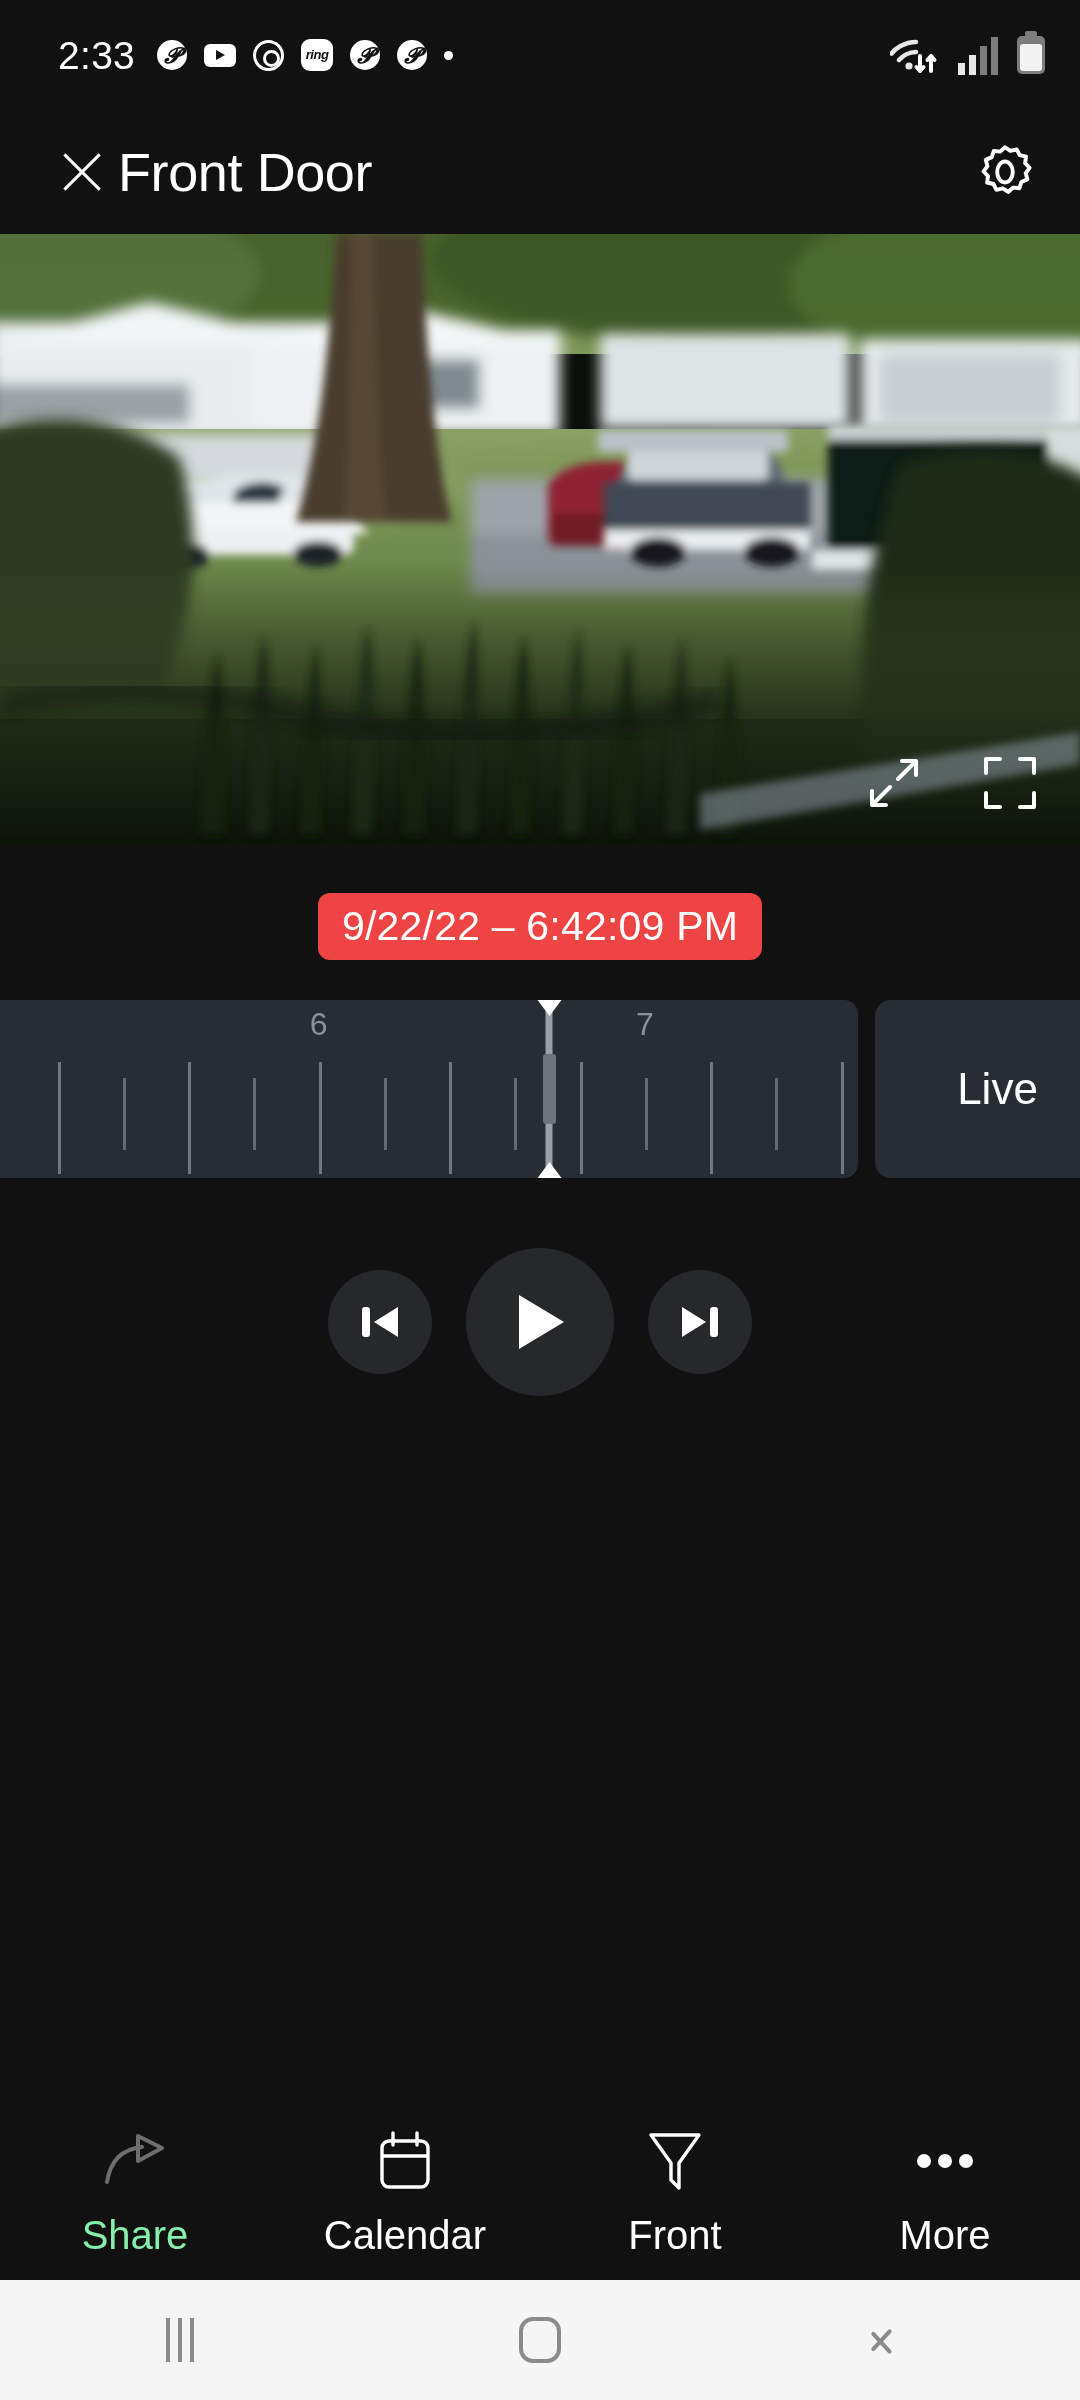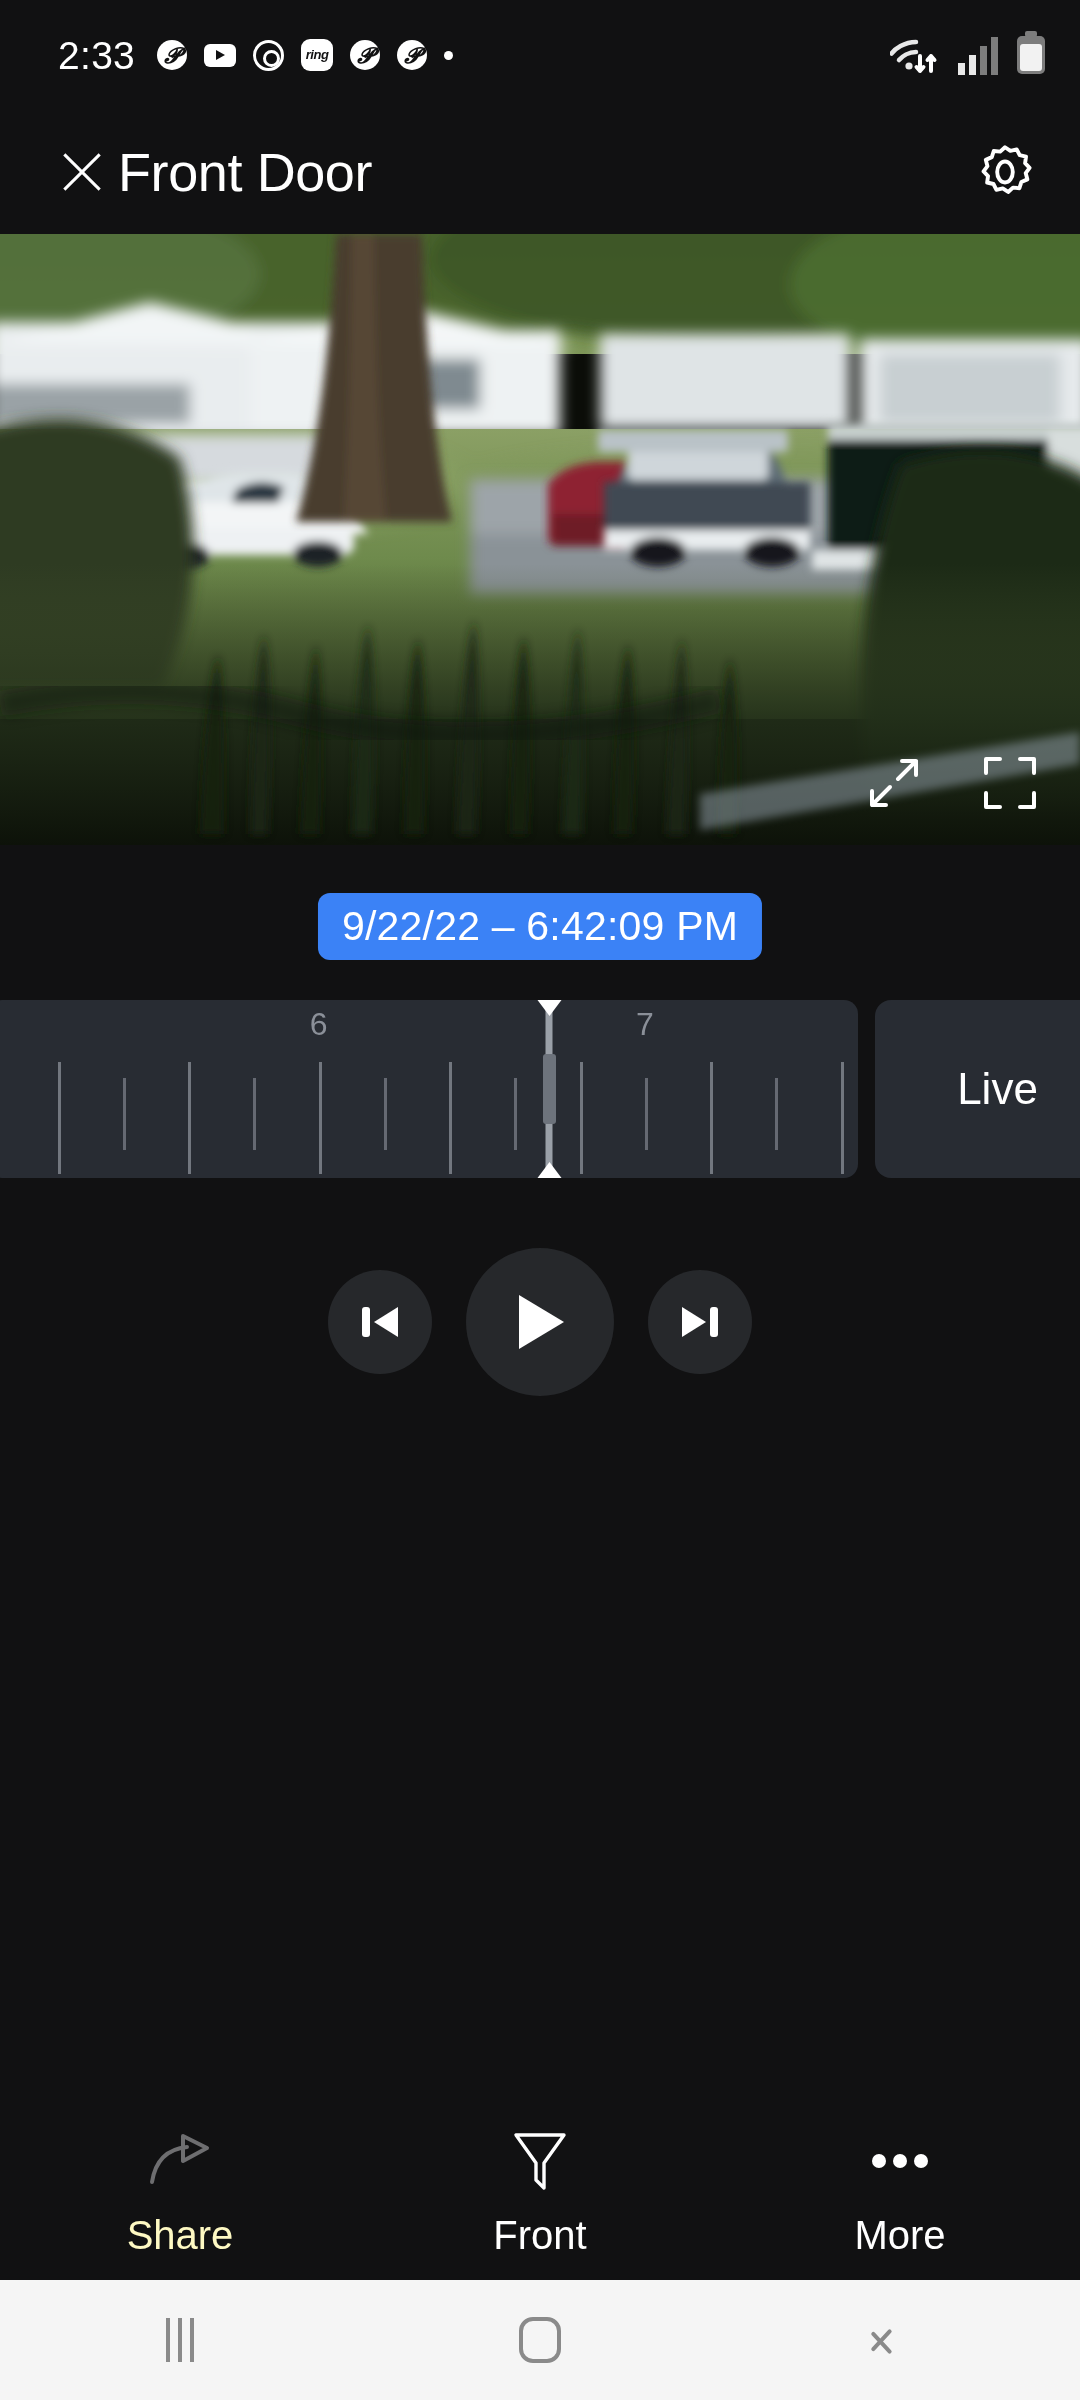--- a/index.html
+++ b/index.html
@@ -112,21 +112,21 @@
   .video-overlay-controls {
     position:absolute; right:42px; bottom:34px;
     display:flex; align-items:center; gap:60px; z-index:6;
   }
   .ic-expand, .ic-fullscreen { width:56px; height:56px; cursor:pointer; }
   .ic-expand svg, .ic-fullscreen svg { display:block; width:56px; height:56px; }
 
   
   .timestamp-pill {
     position:absolute; left:50%; top:893px; transform:translateX(-50%);
-    background:#3b82f6; border-radius:12px;
+    background:#ef4444; border-radius:12px;
     padding:10px 24px;
     color:#ffffff; font-size:41px; font-weight:400; letter-spacing:0.2px;
     white-space:nowrap; line-height:1.15;
   }
 
   
   .timeline-row {
     position:absolute; left:0; top:1000px;
     width:1080px; height:178px;
     display:flex; align-items:stretch; gap:17px;
@@ -197,21 +197,21 @@
   .nav-item {
     flex:1 1 0; display:flex; flex-direction:column;
     align-items:center; justify-content:center; gap:22px;
     cursor:pointer; height:100%;
   }
   .nav-glyph { height:64px; display:flex; align-items:center; justify-content:center; }
   .nav-glyph svg { display:block; }
   .nav-label {
     color:#ffffff; font-size:40px; font-weight:400; line-height:1;
   }
-  .nav-item.disabled .nav-label { color:#fef9c3; }
+  .nav-item.disabled .nav-label { color:#86efac; }
 
   
   .sysnav {
     position:absolute; left:0; bottom:0;
     width:1080px; height:120px;
     background:#f5f5f5;
     display:flex; align-items:center;
   }
   .sys-btn {
     flex:1 1 0; display:flex; align-items:center; justify-content:center;
@@ -488,20 +488,30 @@
     <div class="nav-item disabled">
       <span class="nav-glyph">
         <svg width="66" height="54" viewBox="0 0 66 54">
           <path d="M5 48 Q10 16 40 13" stroke="#6e6e70" stroke-width="4" fill="none" stroke-linecap="round"></path>
           <path d="M36 2 L60 14 L36 27 Z" fill="none" stroke="#6e6e70" stroke-width="4" stroke-linejoin="round"></path>
         </svg>
       </span>
       <span class="nav-label">Share</span>
     </div>
 
+    <div class="nav-item">
+      <span class="nav-glyph">
+        <svg width="56" height="60" viewBox="0 0 56 60">
+          <rect x="5" y="10" width="46" height="46" rx="7" fill="none" stroke="#ffffff" stroke-width="3.4"></rect>
+          <path d="M5 25 H51" stroke="#ffffff" stroke-width="3.4"></path>
+          <path d="M16 2 L16 14 M40 2 L40 14" stroke="#ffffff" stroke-width="3.4" stroke-linecap="round"></path>
+        </svg>
+      </span>
+      <span class="nav-label">Calendar</span>
+    </div>
 
     <div class="nav-item">
       <span class="nav-glyph">
         <svg width="56" height="62" viewBox="0 0 56 62">
           <path d="M4 5 H52 L32 33 V58 L24 50 V33 Z" fill="none" stroke="#ffffff" stroke-width="3.4" stroke-linejoin="round"></path>
         </svg>
       </span>
       <span class="nav-label">Front</span>
     </div>
 

